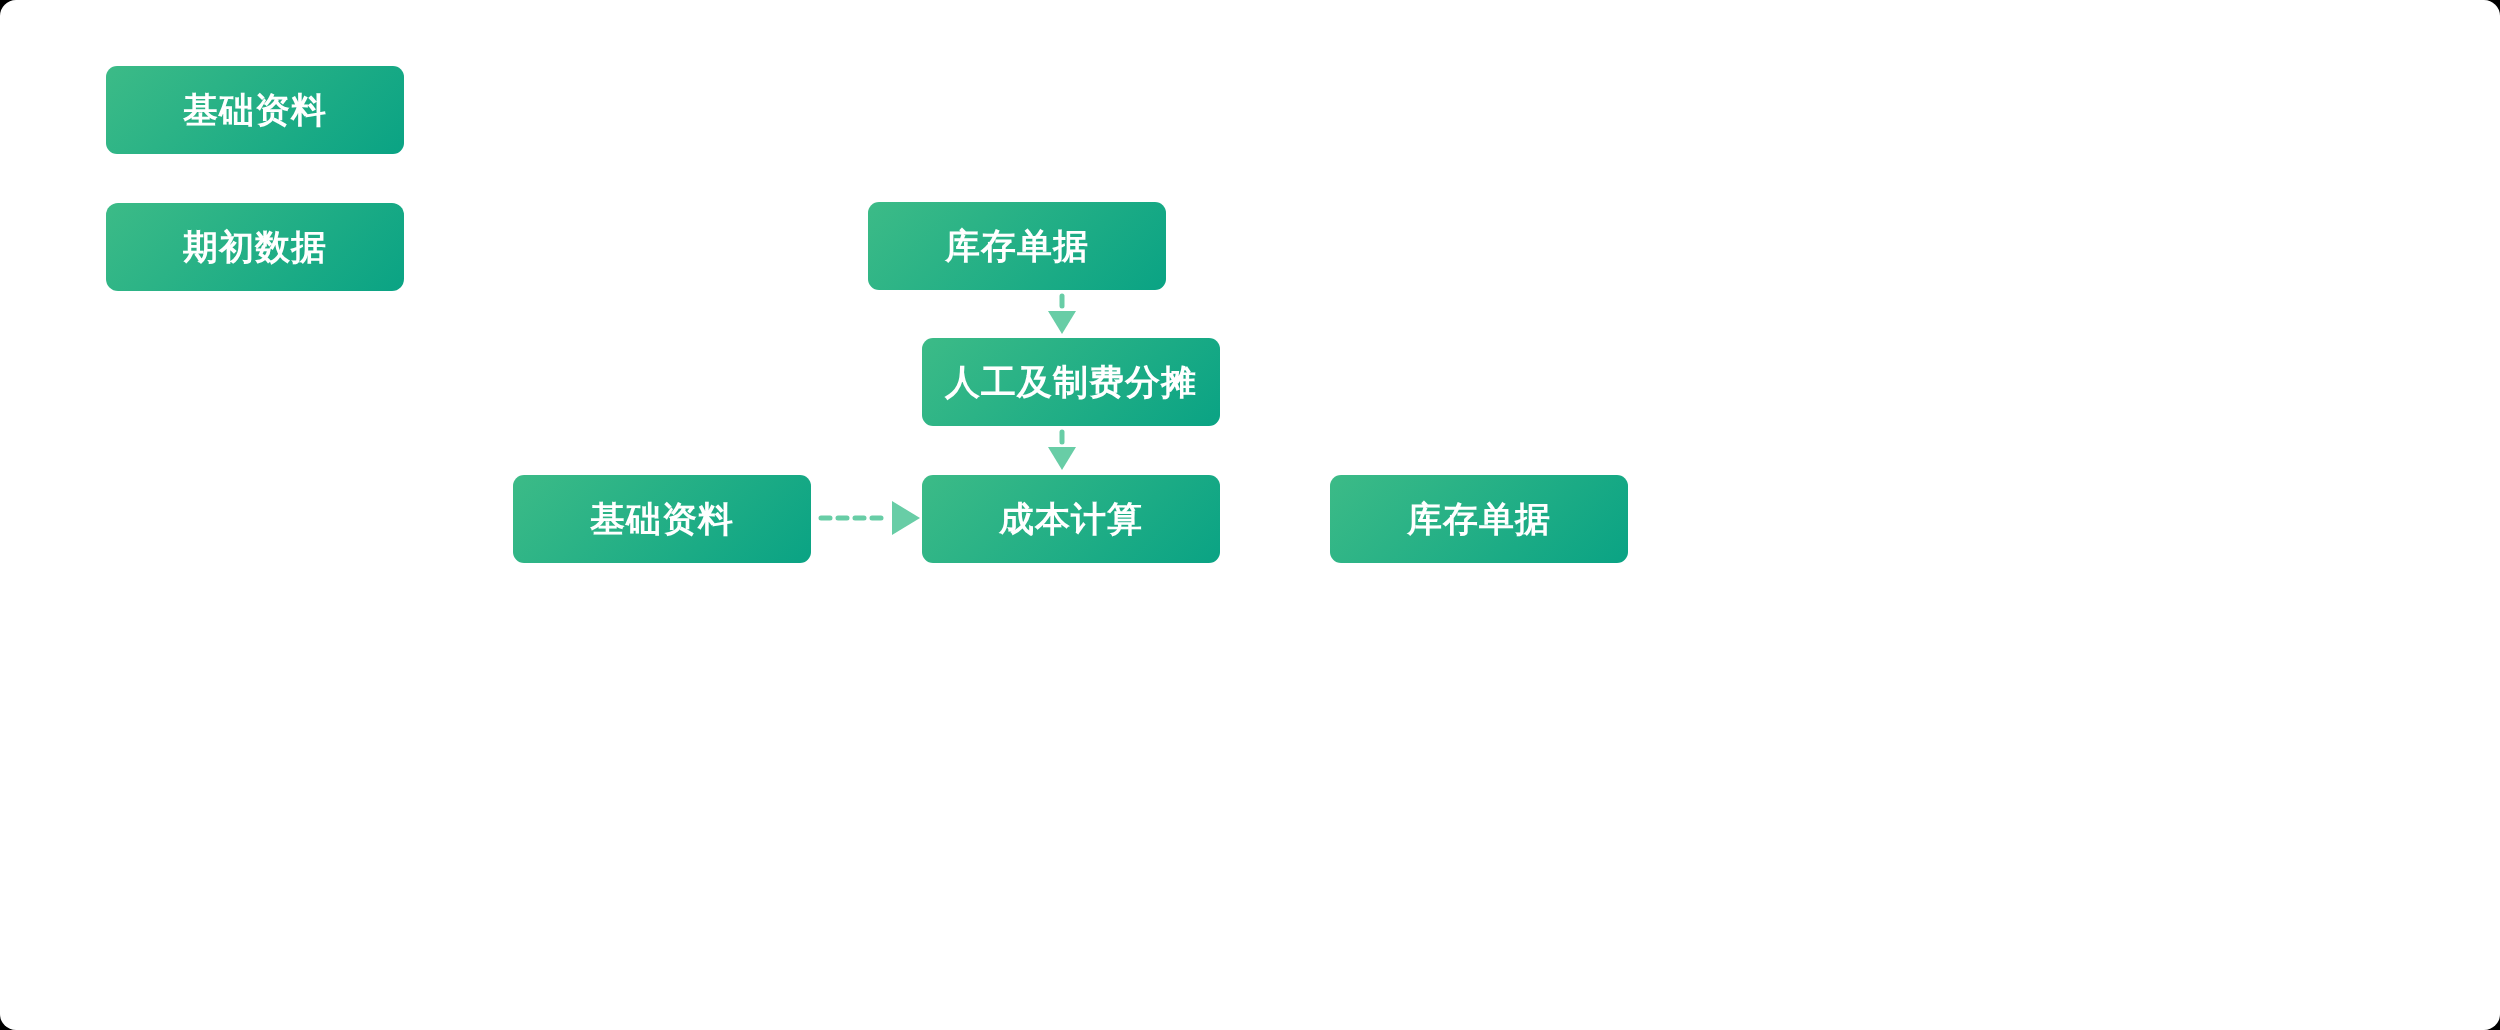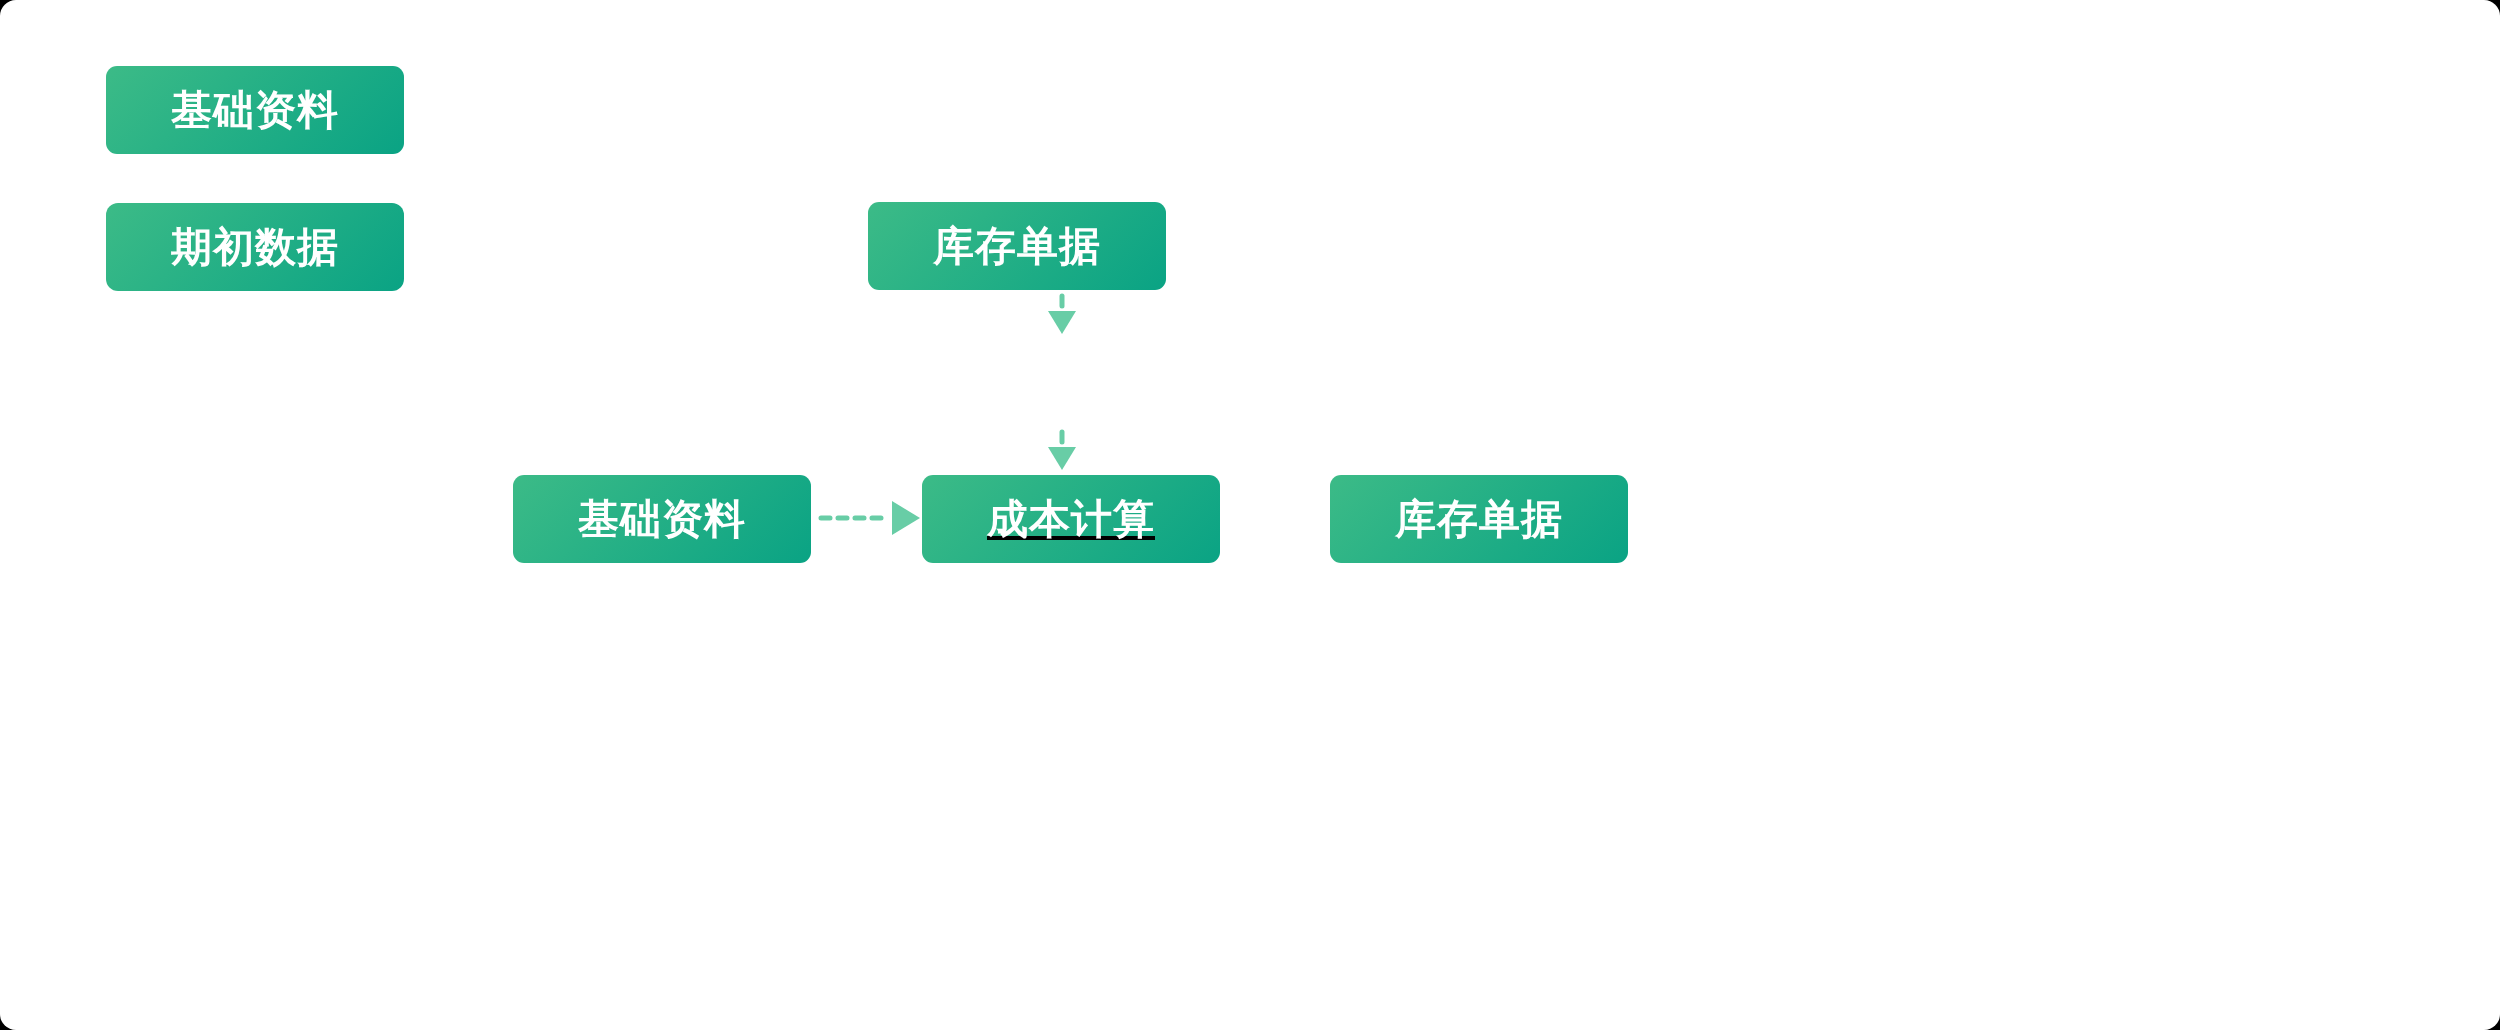--- a/index.html
+++ b/index.html
@@ -22,32 +22,32 @@
     height: 88px;
     border-radius: 11px;
     display: flex;
     align-items: center;
     justify-content: center;
     background: linear-gradient(135deg, var(--box-gradient-from, #3cbb87) 0%, var(--box-gradient-to, #0aa384) 100%);
     cursor: pointer;
   }
   .node .label {
     color: var(--box-text, #ffffff);
-    font-size: 41px;
+    font-size: 35px;
     font-weight: bold;
     letter-spacing: 1px;
     white-space: nowrap;
   }
   
   .pos-basic-data            { left: 106px; top: 66px;  }
   .pos-opening-data          { left: 106px; top: 203px; border-radius: 12px; }
   .pos-inventory-documents   { left: 868px; top: 202px; }
   .pos-labor-allocation      { left: 922px; top: 338px; }
   .pos-inventory-query       { left: 513px; top: 475px; }
-  .pos-cost-calculation      { left: 922px; top: 475px; text-decoration: underline; }
+  .pos-cost-calculation      { left: 922px; top: 475px; }
   .pos-cost-reports          { left: 1330px; top: 475px; }
 
   .arrow-layer {
     position: absolute;
     left: 0; top: 0;
     width: 2500px;
     height: 1030px;
     pointer-events: none;
   }
   .arrow-line {
@@ -73,20 +73,23 @@
   </div>
 
   <div class="node pos-opening-data">
     <span class="label">期初数据</span>
   </div>
 
   <div class="node pos-inventory-documents">
     <span class="label">库存单据</span>
   </div>
 
+  <div class="node pos-labor-allocation">
+    <span class="label">人工及制费分摊</span>
+  </div>
 
   <div class="node pos-inventory-query">
     <span class="label">基础资料</span>
   </div>
 
   <div class="node pos-cost-calculation">
     <span class="label">成本计算</span>
   </div>
 
   <div class="node pos-cost-reports">

